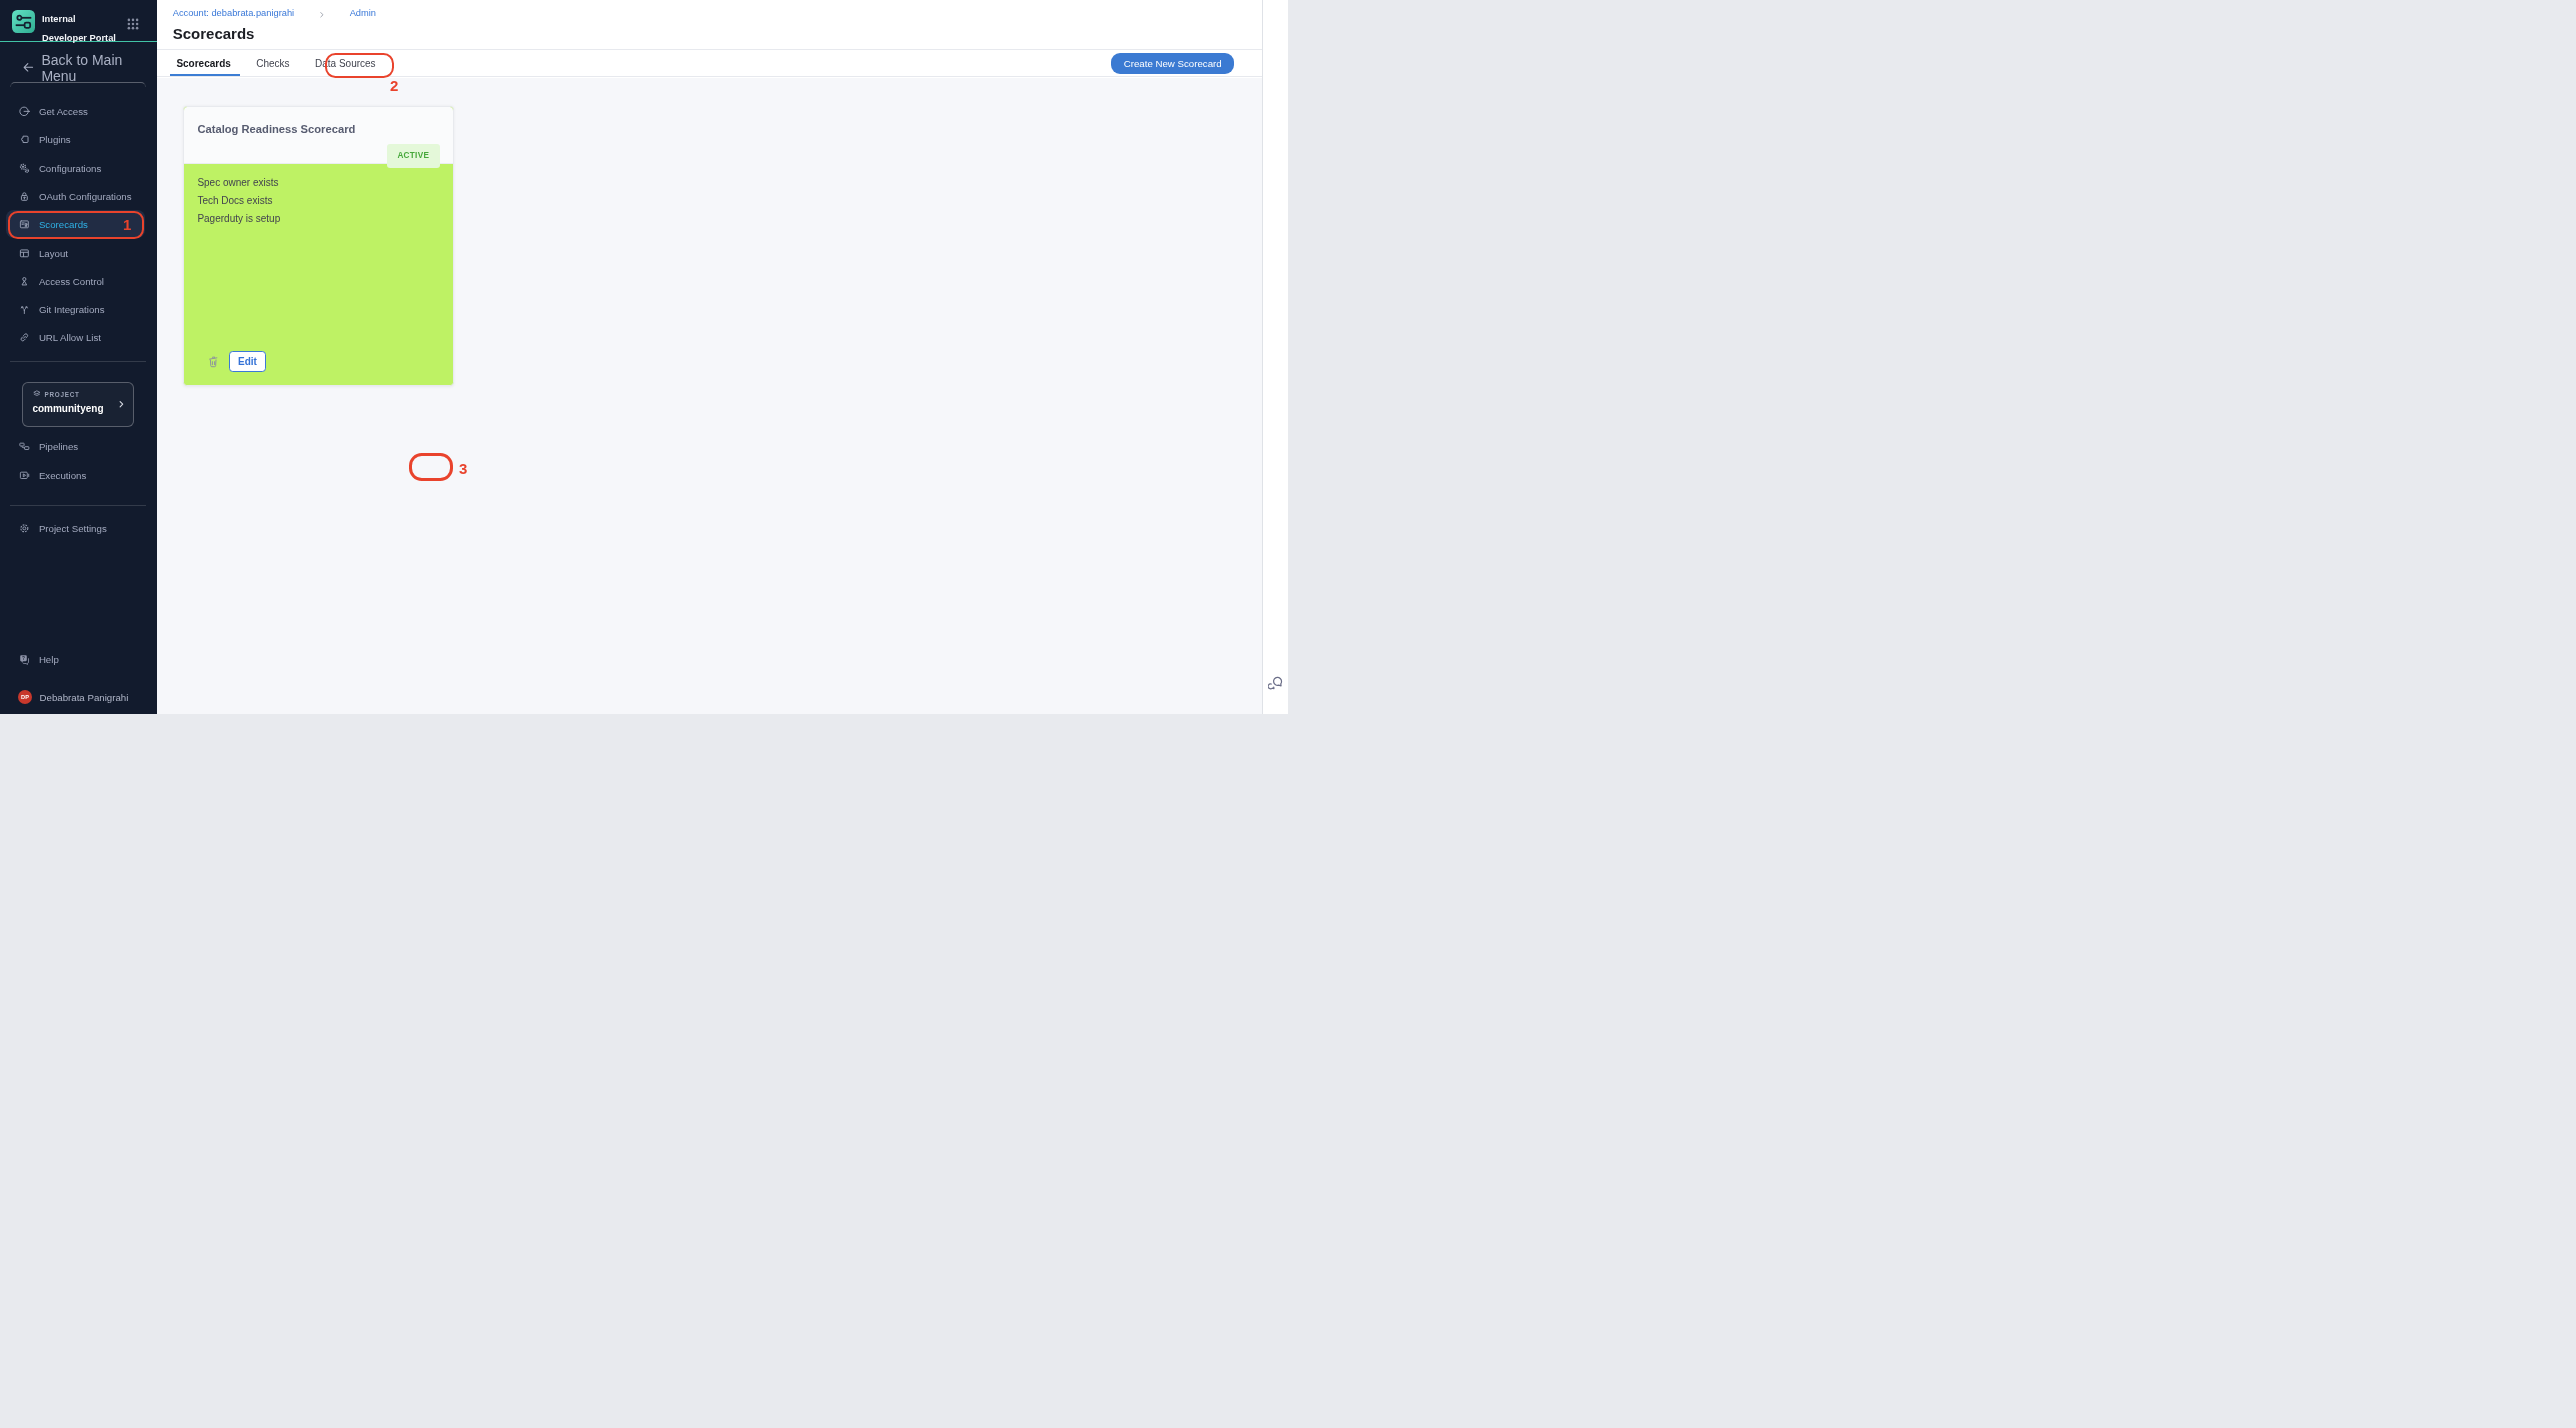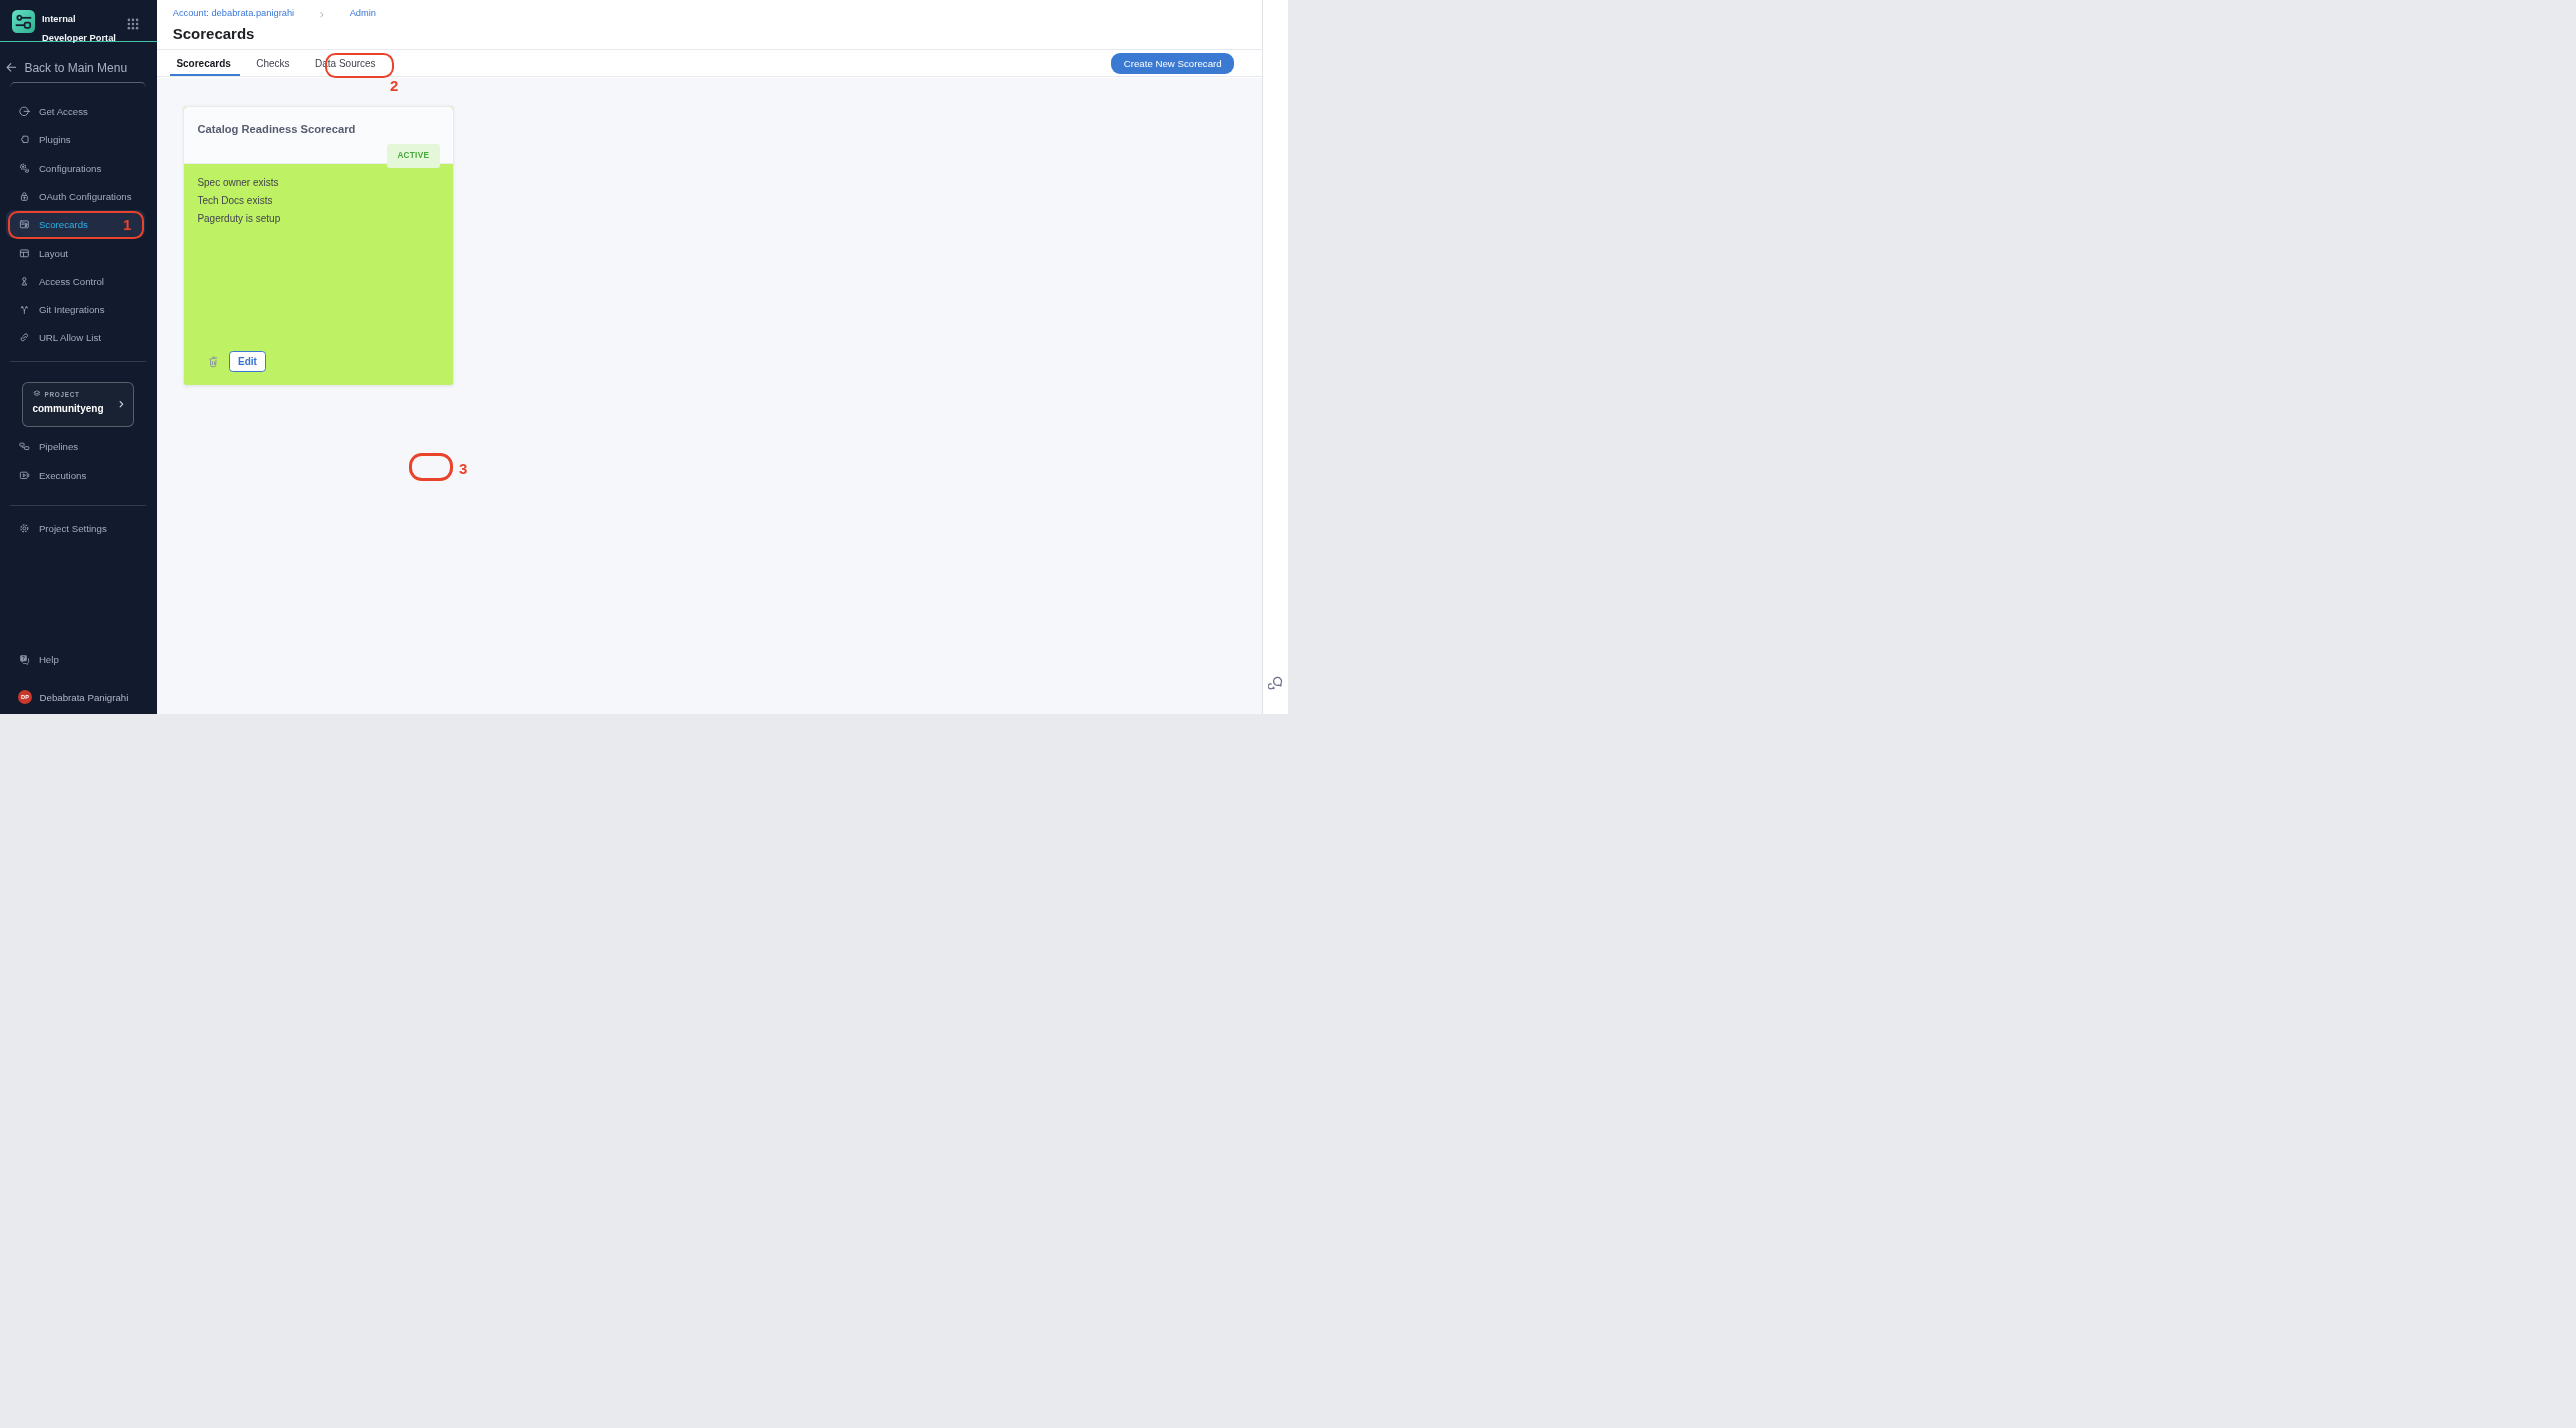--- a/index.html
+++ b/index.html
@@ -23,22 +23,22 @@
     border-radius:5.2px; background:linear-gradient(135deg,#63e1c4,#2fae92);
   }
   .logo svg { position:absolute; inset:0; }
   .brand {
     position:absolute; left:42px; top:9.7px; width:78px;
     color:#f2f4f8; font-size:9.3px; font-weight:bold; line-height:19px;
   }
   .grid-icon { position:absolute; right:18px; top:18px; width:12px; height:12px; cursor:pointer; }
   .back-row {
     position:absolute; top:57px; left:0; width:157px; height:21px;
-    display:flex; align-items:center; gap:6.7px; padding-left:5px;
-    color:#aab1c4; font-size:12px; cursor:pointer;
+    display:flex; align-items:center; gap:6.7px; padding-left:22px;
+    color:#aab1c4; font-size:14px; cursor:pointer;
   }
   .rounded-divider {
     position:absolute; top:82px; left:9.7px; width:136px; height:5.2px;
     border:0.7px solid rgba(255,255,255,0.30); border-bottom:none;
     border-radius:6px 6px 0 0;
     border-left-color:rgba(255,255,255,0.12); border-right-color:rgba(255,255,255,0.12);
   }
   .divider {
     position:absolute; left:9.7px; width:136px; height:0.7px;
     background:rgba(255,255,255,0.14);

